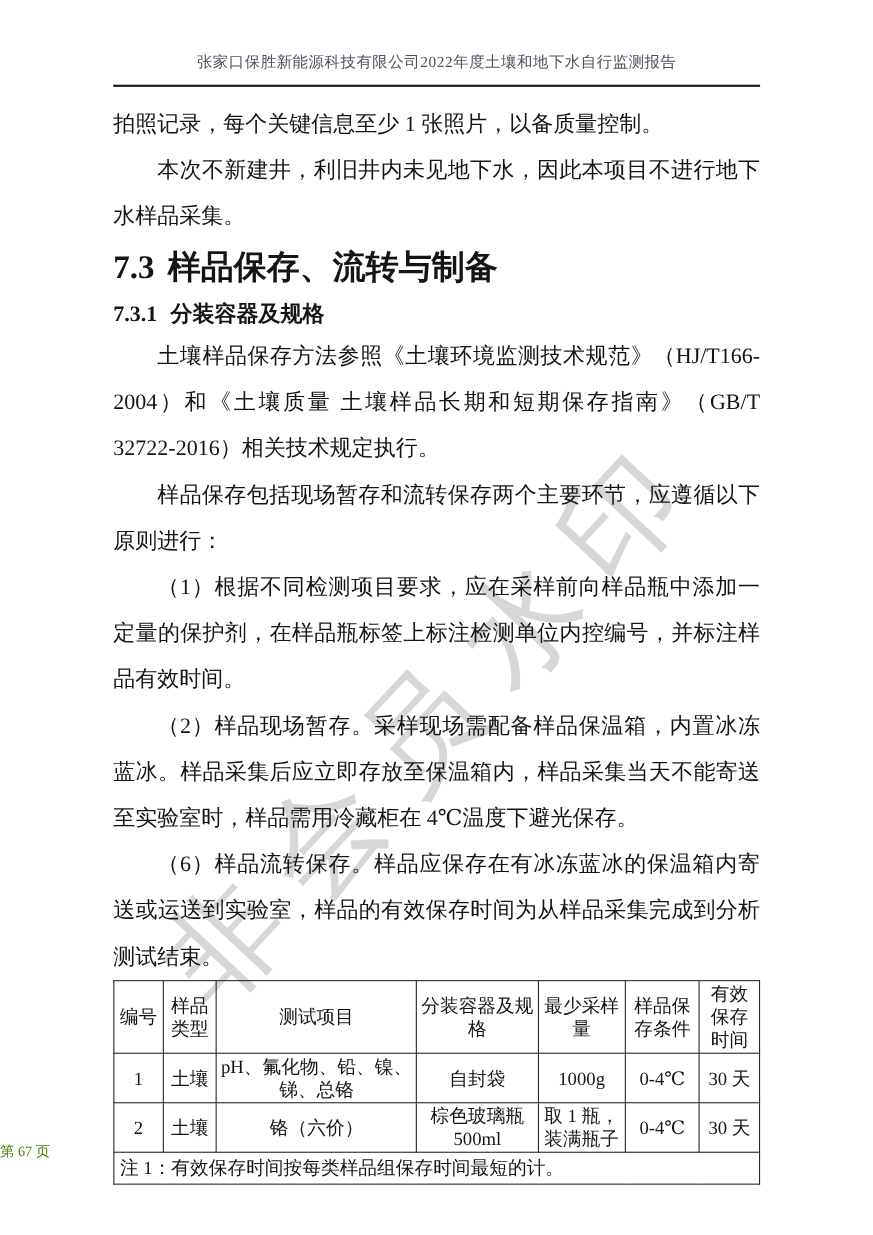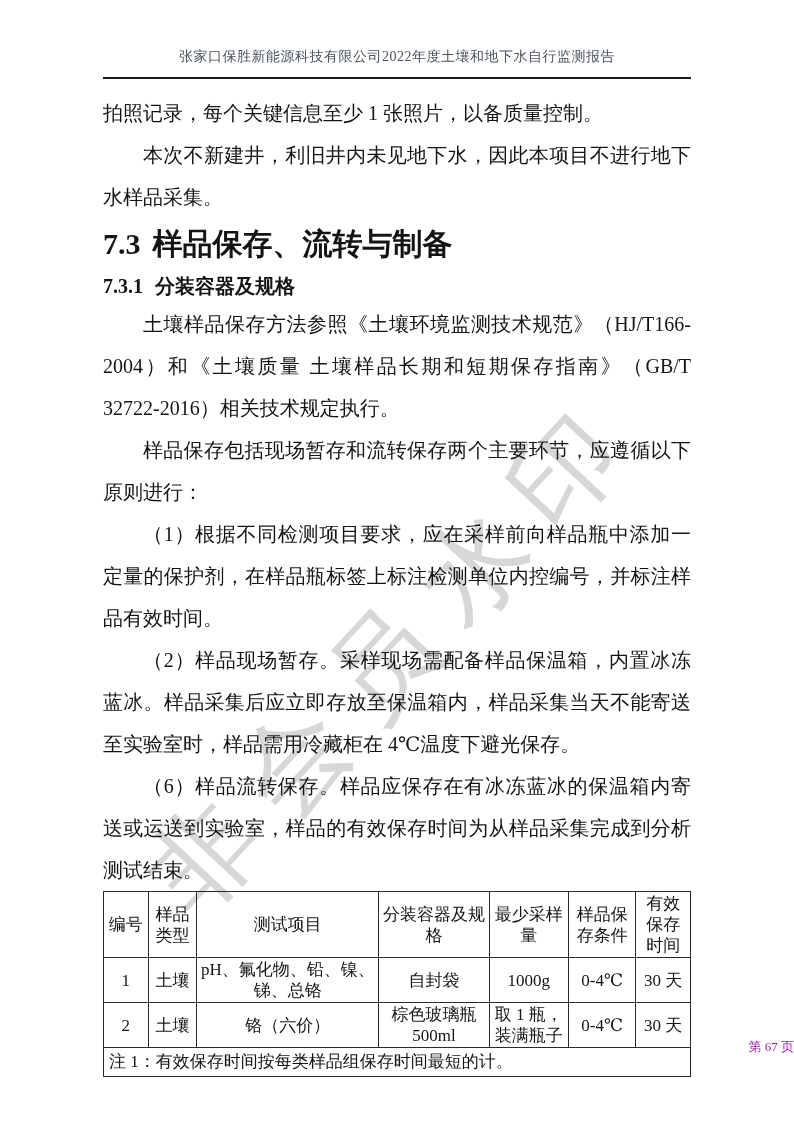--- a/index.html
+++ b/index.html
@@ -93,23 +93,23 @@
   table.data tr.row td { height: 42px; }
   table.data tr.note-row td {
     height: 26px;
     text-align: left;
     padding-left: 5px;
     line-height: 24px;
   }
   .page-footer {
     position: absolute;
     left: 0; right: 0; top: 1038px;
-    text-align: right;
+    text-align: left;
     font-size: 13px;
-    color: #a21caf;
+    color: #4d7c0f;
     z-index: 2;
   }
 </style>
 </head>
 <body>
 
 <div class="page">
 
   <div class="page-header">张家口保胜新能源科技有限公司2022年度土壤和地下水自行监测报告</div>
   <div class="header-rule"></div>

